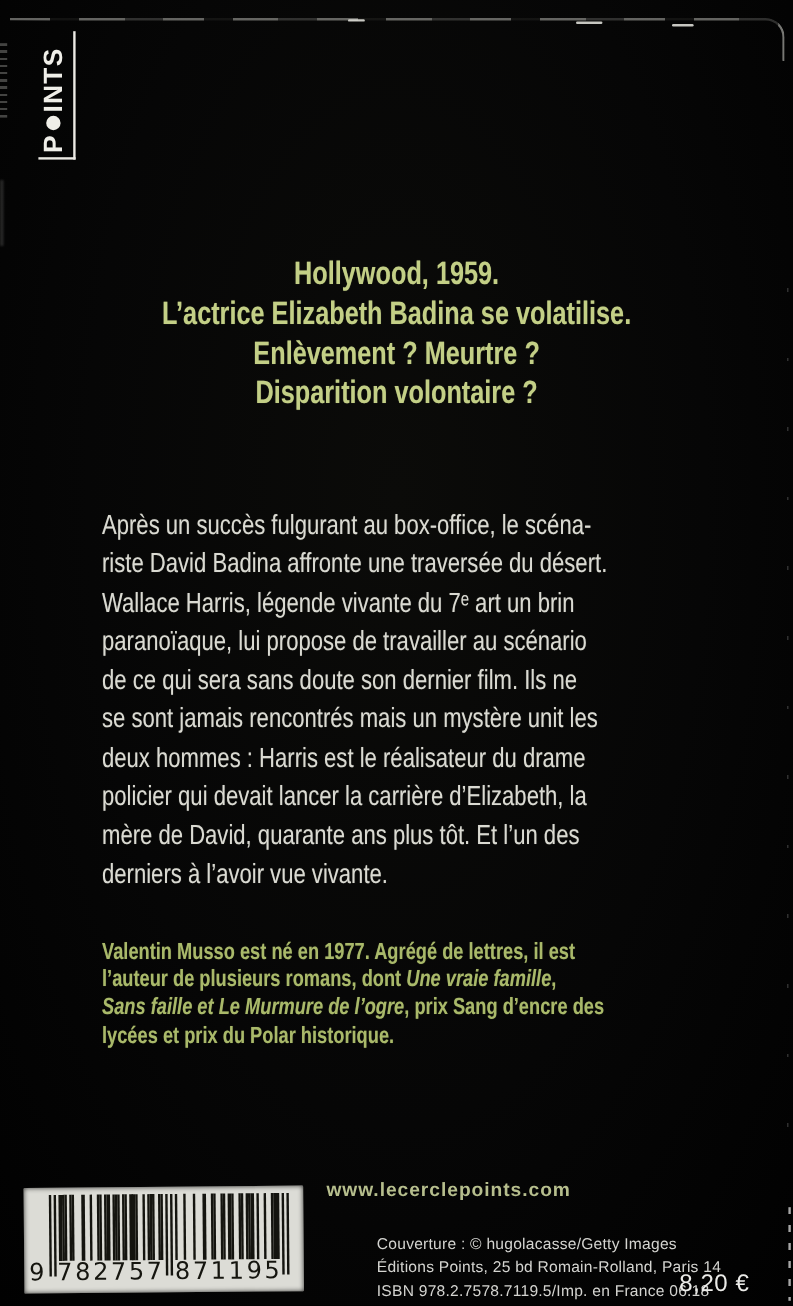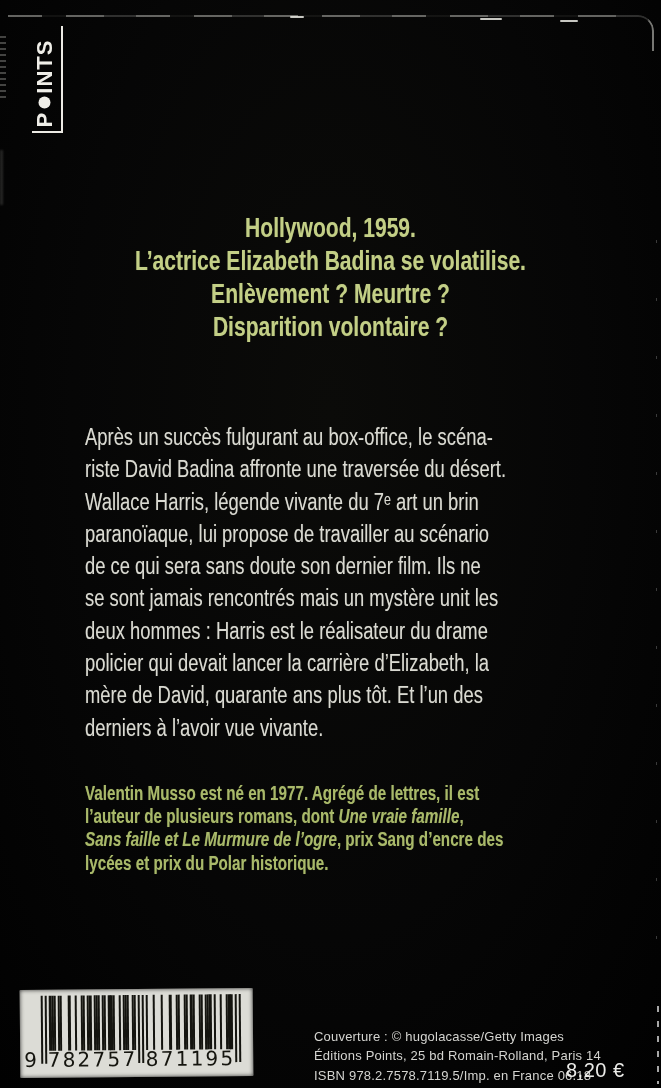--- a/index.html
+++ b/index.html
@@ -139,20 +139,21 @@
 deux hommes : Harris est le réalisateur du drame
 policier qui devait lancer la carrière d’Elizabeth, la
 mère de David, quarante ans plus tôt. Et l’un des
 derniers à l’avoir vue vivante.</div>
 
   <div class="bio"><span>Valentin Musso est né en 1977. Agrégé de lettres, il est
 l’auteur de plusieurs romans, dont </span><span style="font-style: italic;">Une vraie famille</span><span>,
 </span><span style="font-style: italic;">Sans faille et Le Murmure de l’ogre</span><span>, prix Sang d’encre des
 lycées et prix du Polar historique.</span></div>
 
+  <div class="website">www.lecerclepoints.com</div>
 
   <div class="barcode-box">
     <div class="barcode-bars" id="barcode-bars">
         <span style="left: 0px; height: 68px;"></span>
         <span style="left: 4.21px; height: 68px;"></span>
         <span style="left: 8.42px; height: 55px;"></span>
         <span style="left: 10.525px; height: 55px;"></span>
         <span style="left: 12.63px; height: 55px;"></span>
         <span style="left: 16.84px; height: 55px;"></span>
         <span style="left: 18.945px; height: 55px;"></span>

